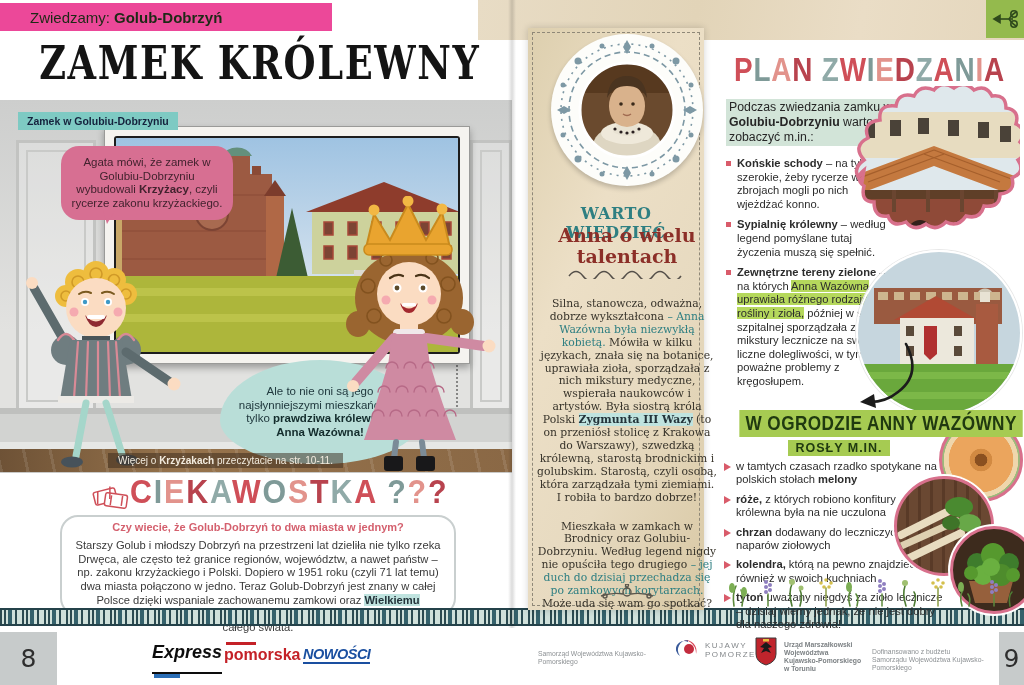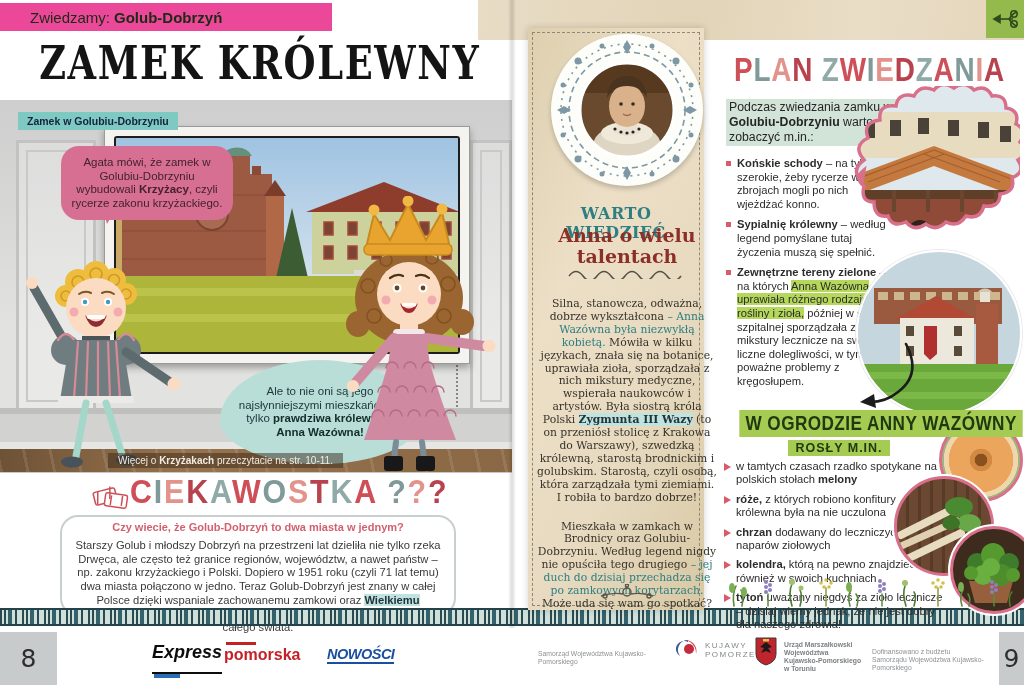--- a/index.html
+++ b/index.html
@@ -90,21 +90,21 @@
   .garden-strip{left:722px;top:572px;}
 
   
   .num-box{background:#c7cbcb;display:flex;align-items:center;justify-content:center;font-family:"DejaVu Sans",sans-serif;font-size:25px;color:#2e2e2e;}
   .num-left{left:0;top:632px;width:57px;height:53px;}
   .num-right{left:999px;top:632px;width:25px;height:53px;}
   .logo-express{left:152px;top:642px;font-style:italic;font-weight:800;font-size:18px;color:#0d0d0d;border-bottom:2px solid #0d0d0d;padding-bottom:9px;}
   .logo-express:after{content:'';position:absolute;left:2px;bottom:-6px;width:26px;height:4px;background:#2a6db5;}
   .logo-pomorska{left:224px;top:646px;font-weight:800;font-size:16px;color:#c42127;}
   .logo-pomorska:before{content:'';position:absolute;left:2px;top:-4px;width:30px;height:3px;background:#c42127;}
-  .logo-nowosci{left:303px;top:646px;font-weight:800;font-style:italic;font-size:14.5px;letter-spacing:-.5px;color:#1a4fa0;border-bottom:2px solid #1a4fa0;margin-left:24px;}
+  .logo-nowosci{left:303px;top:646px;font-weight:800;font-style:italic;font-size:14.5px;letter-spacing:-.5px;color:#1a4fa0;border-bottom:2px solid #1a4fa0;}
   .f-small{font-size:6.8px;line-height:8px;color:#8d9194;}
   .txt-samorzad{left:538px;top:650px;width:120px;}
   .logo-kujawy{left:676px;top:638px;display:flex;align-items:center;gap:5px;}
   .kujawy-txt{font-size:8px;line-height:9.5px;letter-spacing:1.5px;color:#84888b;}
   .coat{left:754px;top:636px;}
   .txt-urzad{left:784px;top:641px;width:80px;font-weight:700;color:#7c8184;}
   .txt-dofin{left:872px;top:648px;width:112px;}
 </style>
 </head>
 <body>

